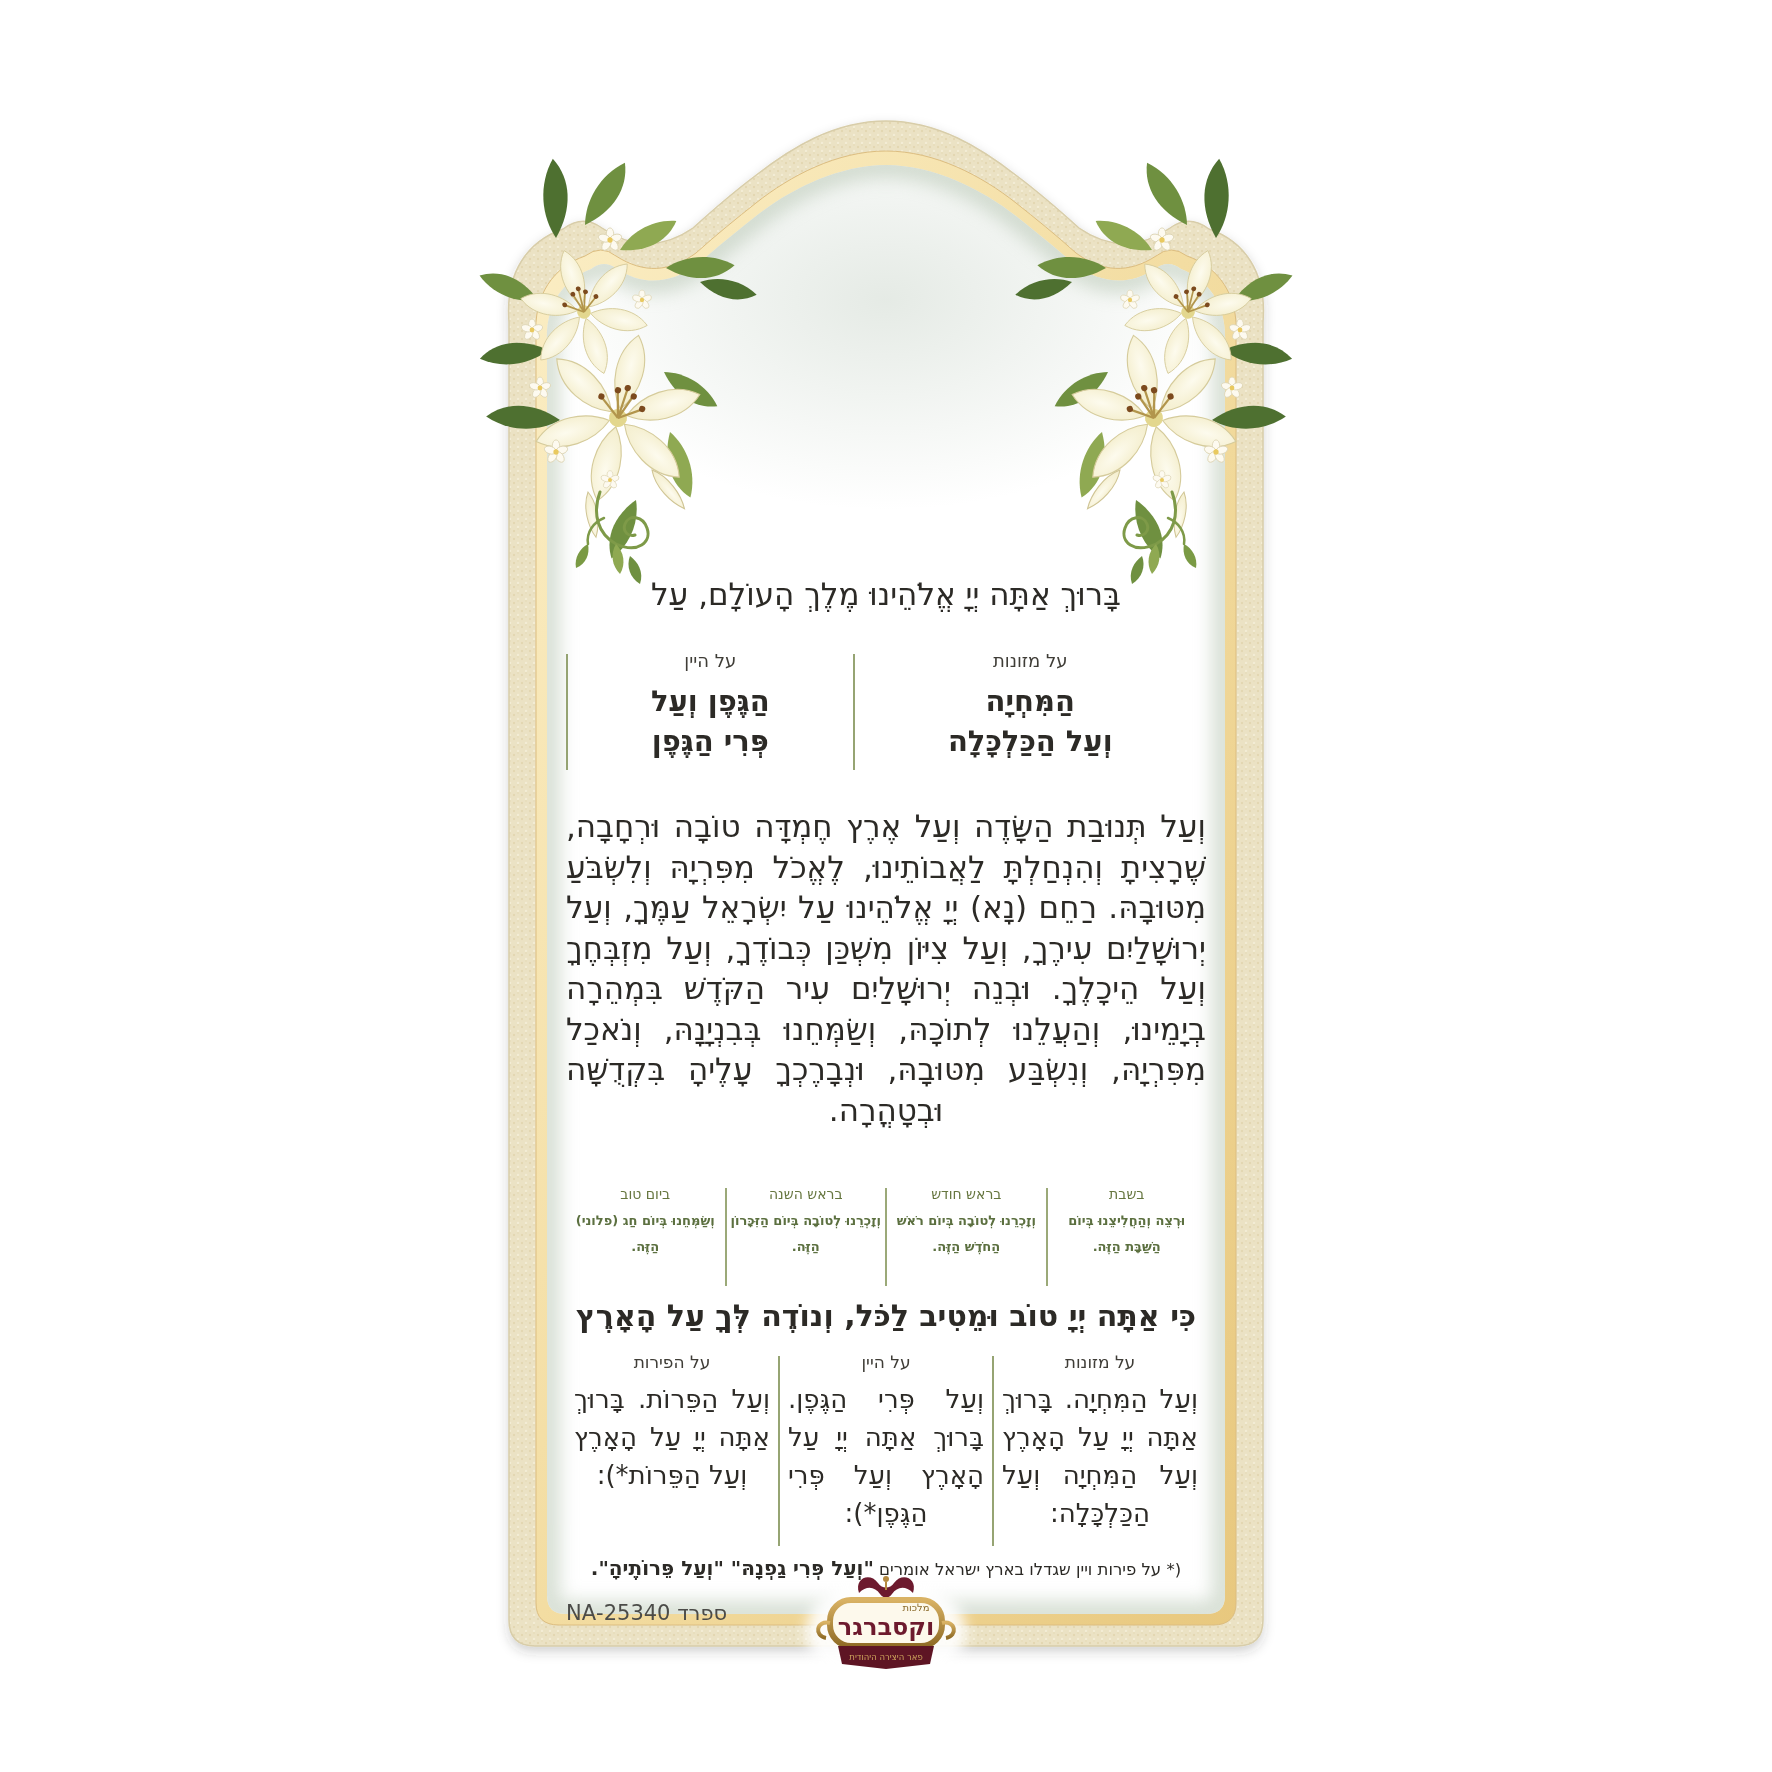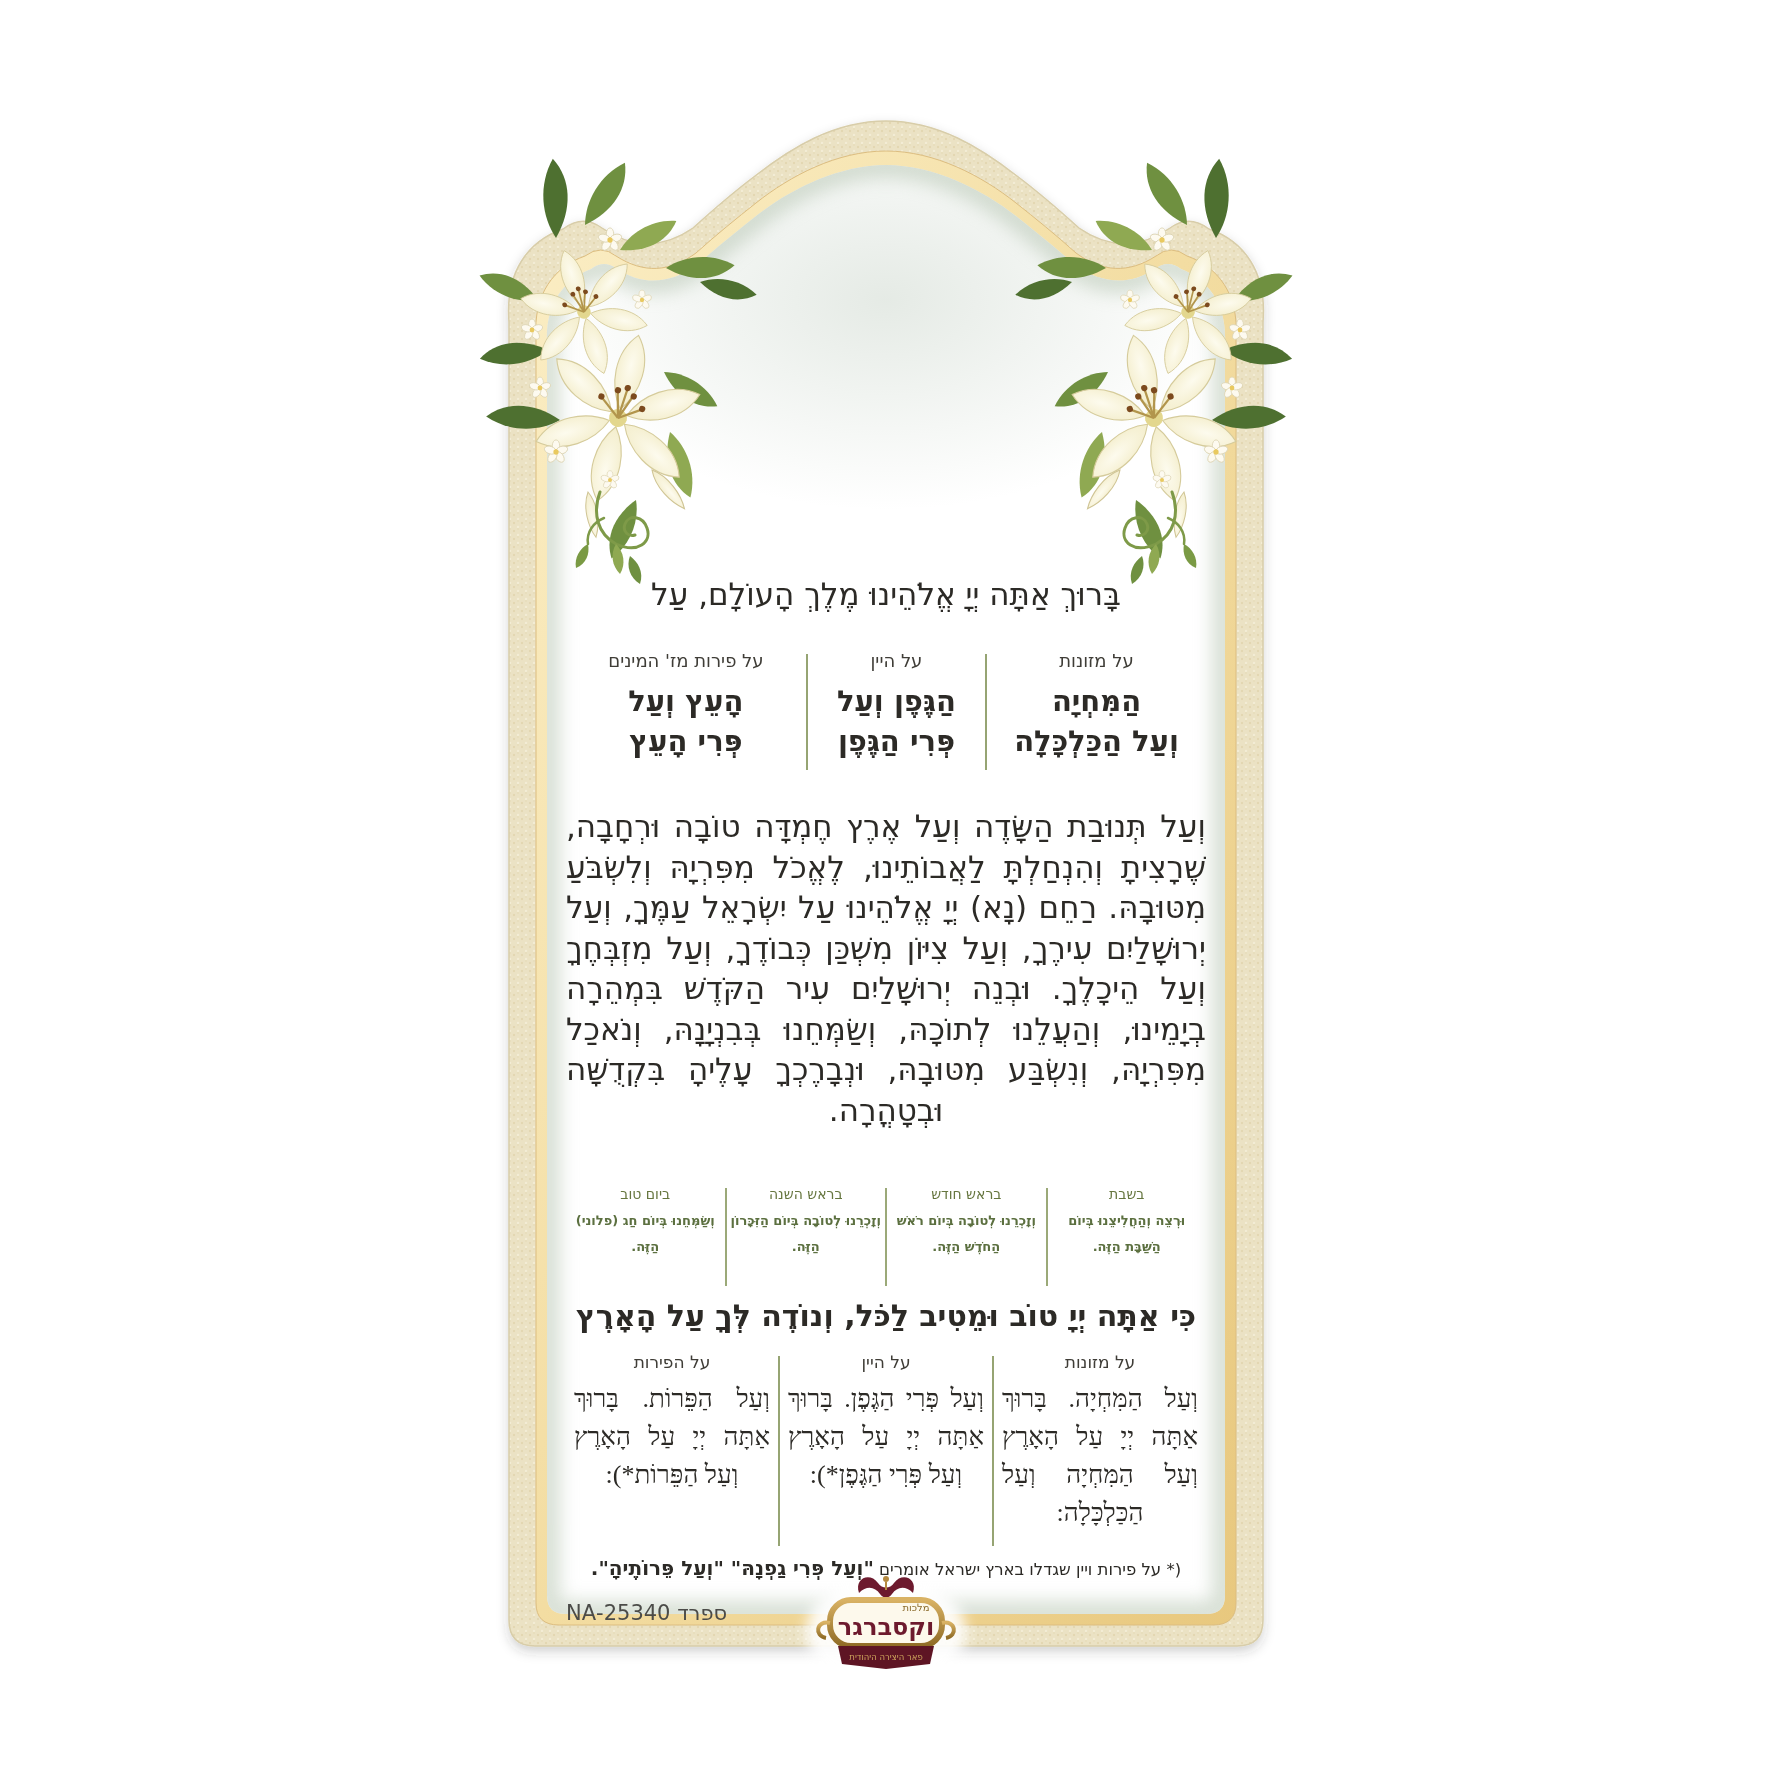--- a/index.html
+++ b/index.html
@@ -21,21 +21,21 @@
   .topcols .c1{flex:1.05;} .topcols .c2{flex:0.85;} .topcols .c3{flex:1.15;}
   .greencols{top:1186px;color:#5c7040;}
   .greencols .vdiv{height:98px;margin-top:2px;background:#8a9a60;}
   .greencols .col{padding:0 4px;}
   .greencols .col .hd{font-size:14px;margin-bottom:6px;color:#66763f;}
   .greencols .col .tx{font-size:13px;font-weight:bold;line-height:26px;}
   .bottomcols{top:1352px;}
   .bottomcols .vdiv{height:190px;margin-top:4px;}
   .bottomcols .col{padding:0 8px;}
   .bottomcols .col .hd{font-size:17px;color:#3f3d37;margin-bottom:8px;text-align:center;}
-  .bottomcols .col .tx{font-size:26px;line-height:38px;text-align:justify;text-align-last:center;font-family:Liberation Serif, serif;}
+  .bottomcols .col .tx{font-size:26px;line-height:38px;text-align:justify;text-align-last:center;}
   .footnote{top:1556px;text-align:center;font-size:16.5px;color:#2c2a26;}
   .footnote .fnb{font-size:20px;font-weight:bold;}
   .catalog{position:absolute;left:0;top:1601px;font-size:21px;color:#4b4b48;white-space:nowrap;
            font-family:"DejaVu Sans","Liberation Sans",sans-serif;}
 </style>
 </head>
 <body>
 
 <div class="canvas">
 
@@ -190,25 +190,20 @@
         <div class="tx"><span>הַמִּחְיָה</span><br>
           <span>וְעַל הַכַּלְכָּלָה</span></div>
       </div>
       <div class="vdiv"></div>
       <div class="col c2">
         <div class="hd">על היין</div>
         <div class="tx"><span>הַגֶּפֶן וְעַל</span><br>
           <span>פְּרִי הַגֶּפֶן</span></div>
       </div>
       <div class="vdiv"></div>
-      <div class="col c3">
-        <div class="hd">על פירות מז' המינים</div>
-        <div class="tx"><span>הָעֵץ וְעַל</span><br>
-          <span>פְּרִי הָעֵץ</span></div>
-      </div>
     </div>
 
     <div class="sec para">וְעַל תְּנוּבַת הַשָּׂדֶה וְעַל אֶרֶץ חֶמְדָּה טוֹבָה וּרְחָבָה, שֶׁרָצִיתָ וְהִנְחַלְתָּ לַאֲבוֹתֵינוּ, לֶאֱכֹל מִפִּרְיָהּ וְלִשְׂבֹּעַ מִטּוּבָהּ. רַחֵם (נָא) יְיָ אֱלֹהֵינוּ עַל יִשְׂרָאֵל עַמֶּךָ, וְעַל יְרוּשָׁלַיִם עִירֶךָ, וְעַל צִיּוֹן מִשְׁכַּן כְּבוֹדֶךָ, וְעַל מִזְבְּחֶךָ וְעַל הֵיכָלֶךָ. וּבְנֵה יְרוּשָׁלַיִם עִיר הַקֹּדֶשׁ בִּמְהֵרָה בְיָמֵינוּ, וְהַעֲלֵנוּ לְתוֹכָהּ, וְשַׂמְּחֵנוּ בְּבִנְיָנָהּ, וְנֹאכַל מִפִּרְיָהּ, וְנִשְׂבַּע מִטּוּבָהּ, וּנְבָרֶכְךָ עָלֶיהָ בִּקְדֻשָּׁה וּבְטָהֳרָה.</div>
 
     <div class="sec cols greencols">
       <div class="col">
         <div class="hd">בשבת</div>
         <div class="tx">וּרְצֵה וְהַחֲלִיצֵנוּ בְּיוֹם הַשַּׁבָּת הַזֶּה.</div>
       </div>
       <div class="vdiv"></div>

